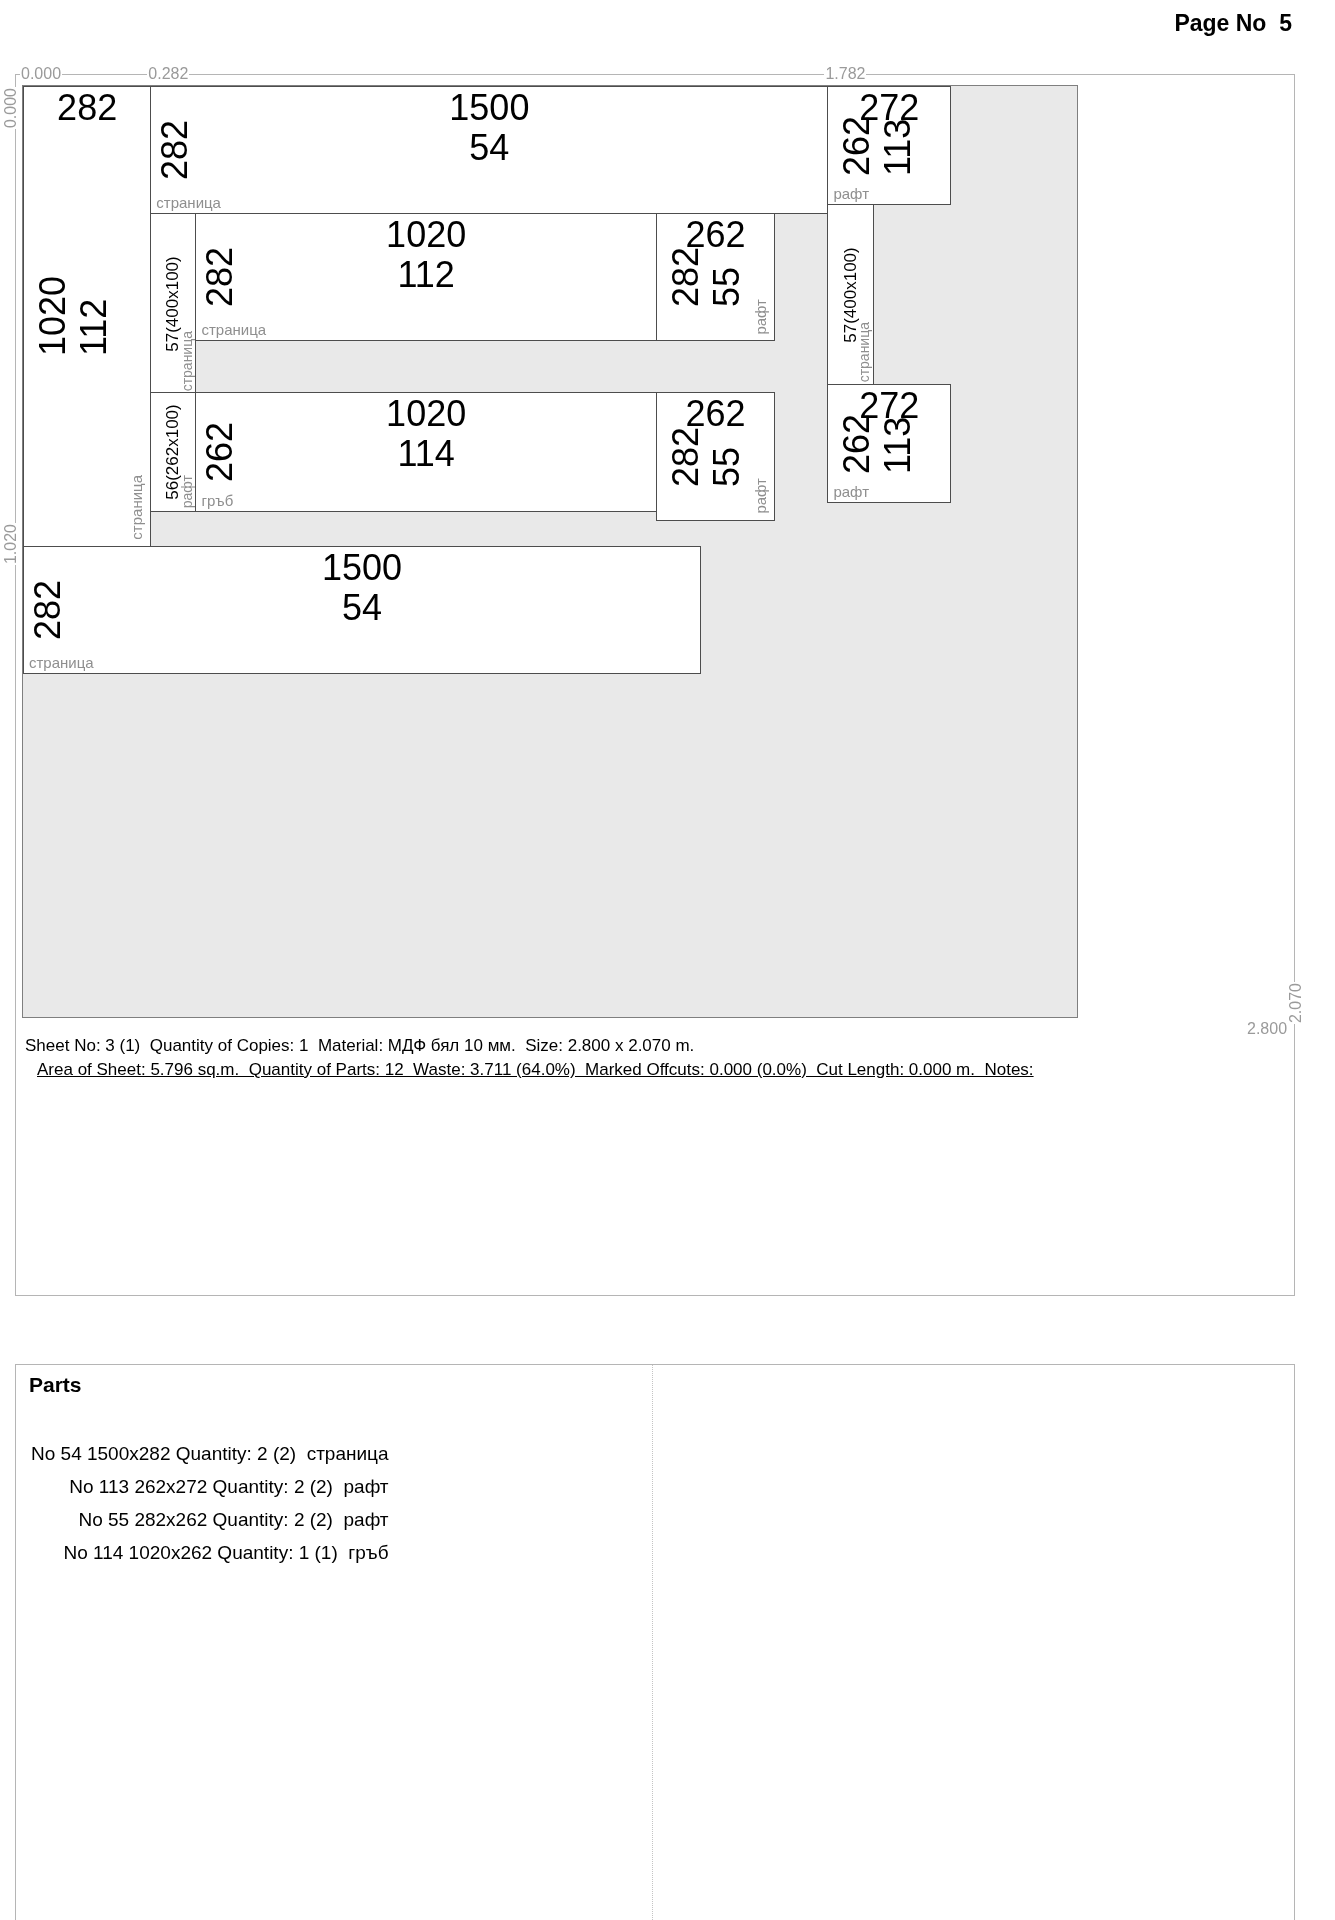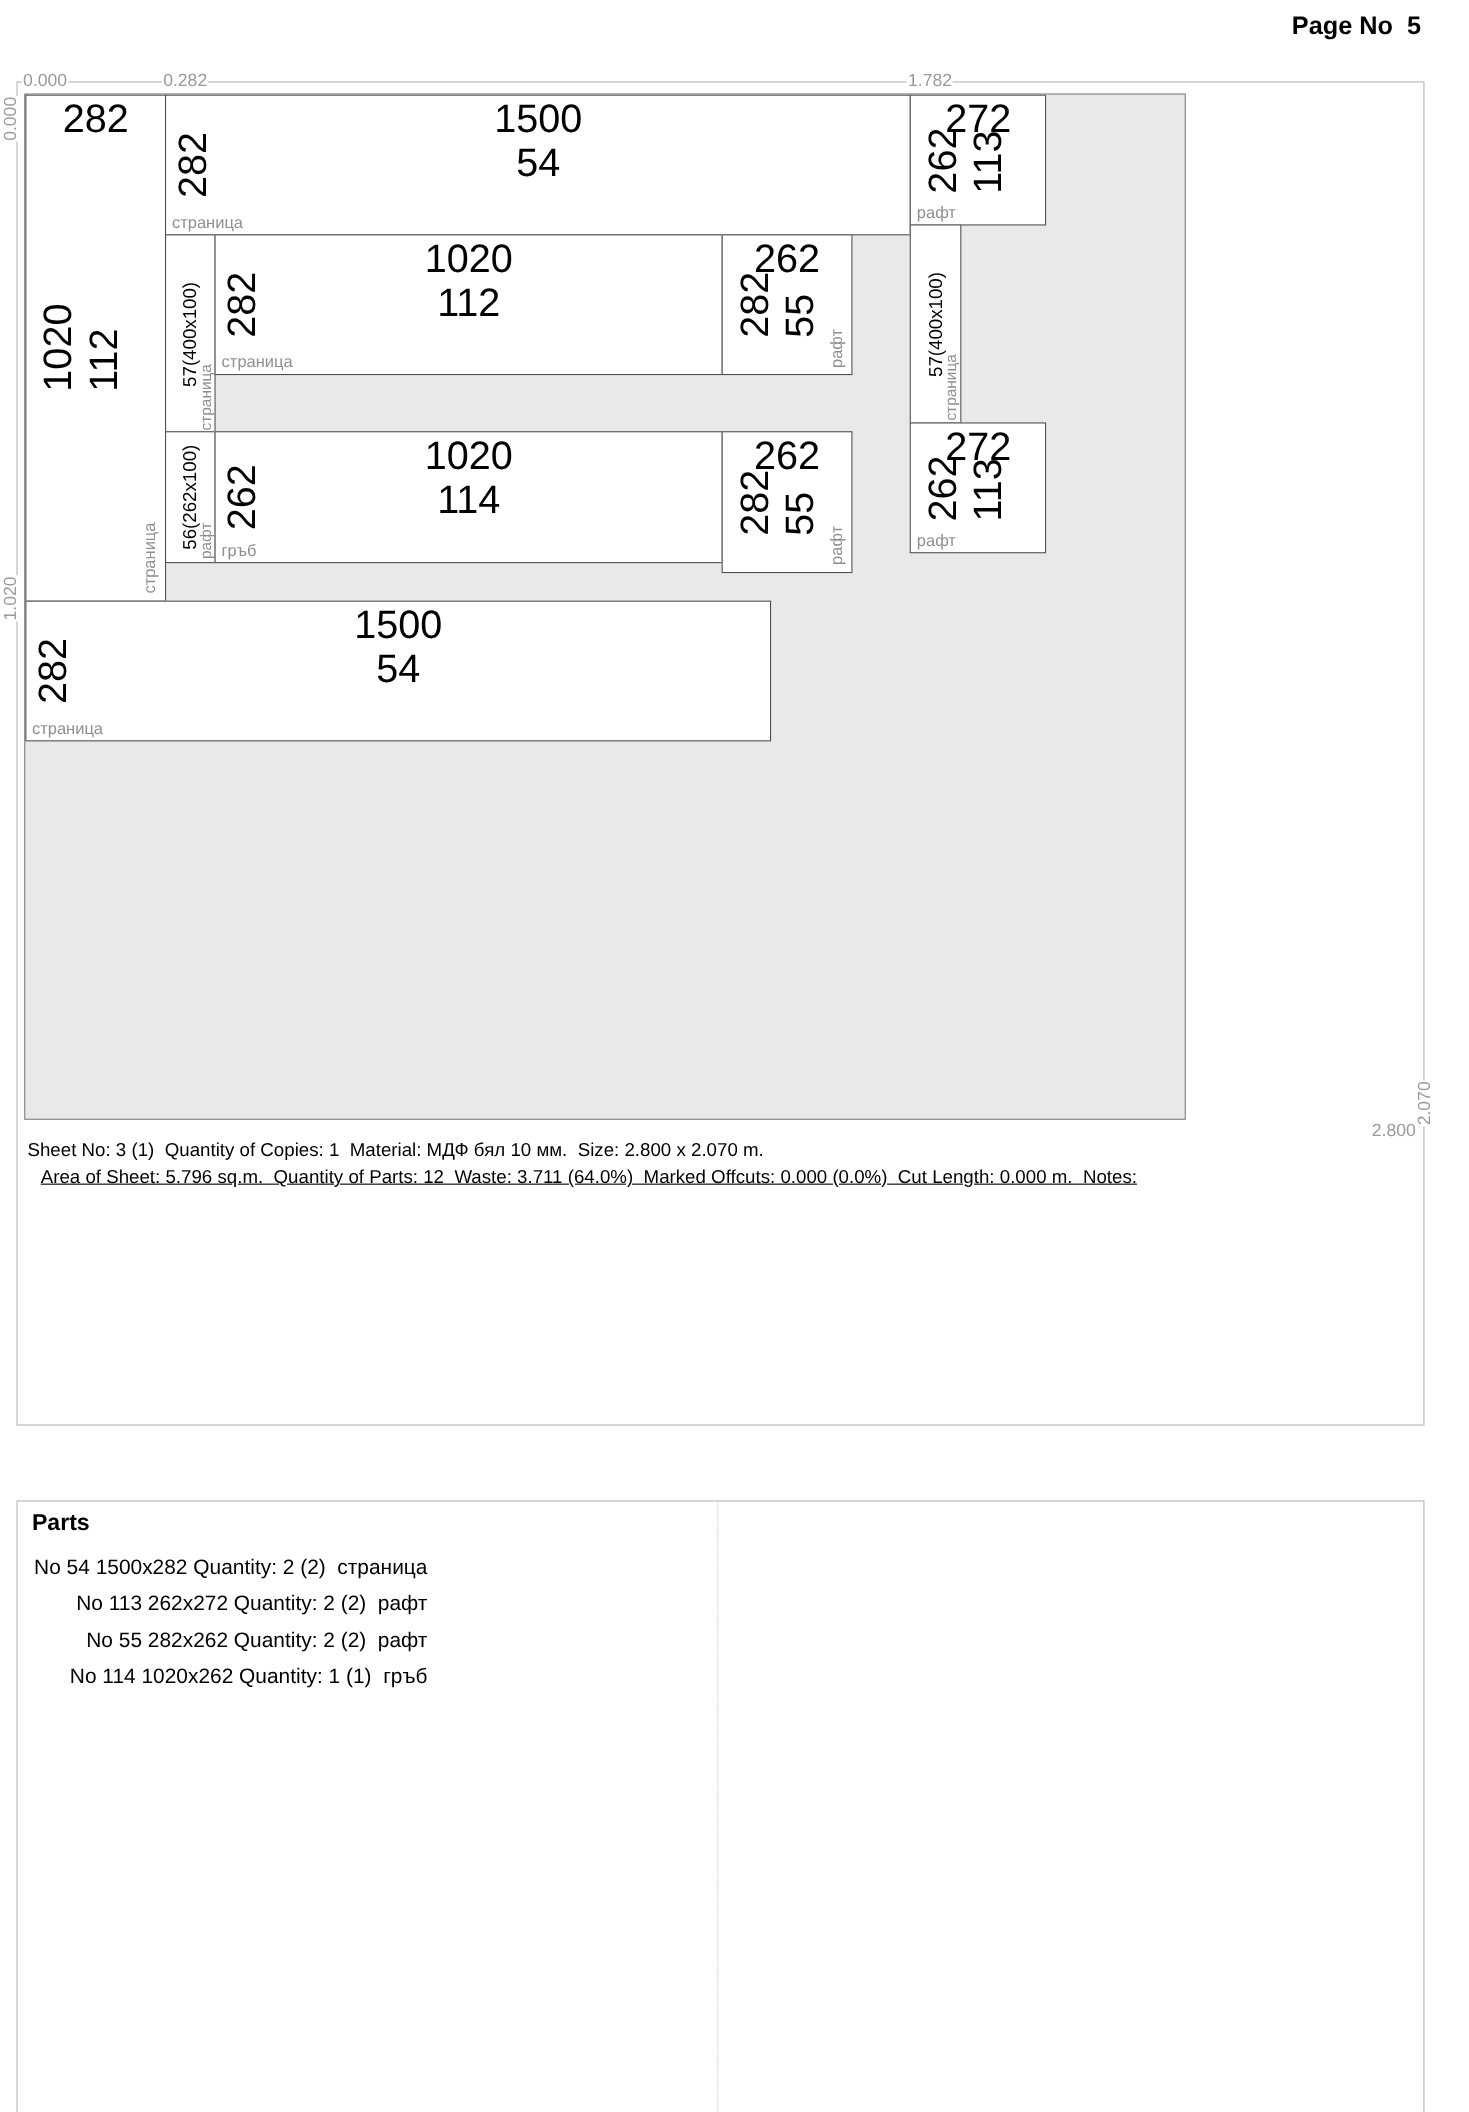--- a/index.html
+++ b/index.html
@@ -25,21 +25,21 @@
   .name-v{right:5px; bottom:6px; font-size:15px; color:var(--name-text);}
   .strip-label{left:50%; top:50%; transform:translate(-50%,-50%) ; font-size:17px; color:#000;}
   .strip-label .vtext{transform:rotate(180deg);}
   .strip-name{right:0px; bottom:2px; font-size:14px; color:var(--name-text);}
   .ruler-label{position:absolute; font-size:16px; line-height:1; color:var(--ruler-text); background:#fff; padding:0 1px; white-space:pre;text-align:right;}
   .ruler-label.vert{padding:1px 0;}
   .info-line{position:absolute; font-size:17px; color:#000; white-space:pre;}
   .parts-title{position:absolute; left:13px; top:8px; font-size:21px; font-weight:bold; color:#000;}
   .col{position:absolute; top:44px;}
   .col .pline{font-size:19px; line-height:33px; color:#000; white-space:pre;}
-  #col-left{left:15px;}
+  #col-left{left:15px;margin-top:28px;}
   #col-right{left:654px;}
   .divider{position:absolute; left:636px; top:0; bottom:0; width:0; border-left:1px dotted #c4c4c4;}
 </style>
 </head>
 <body>
 
 <div class="page">
 
   <div class="page-header">Page No  5</div>
 

